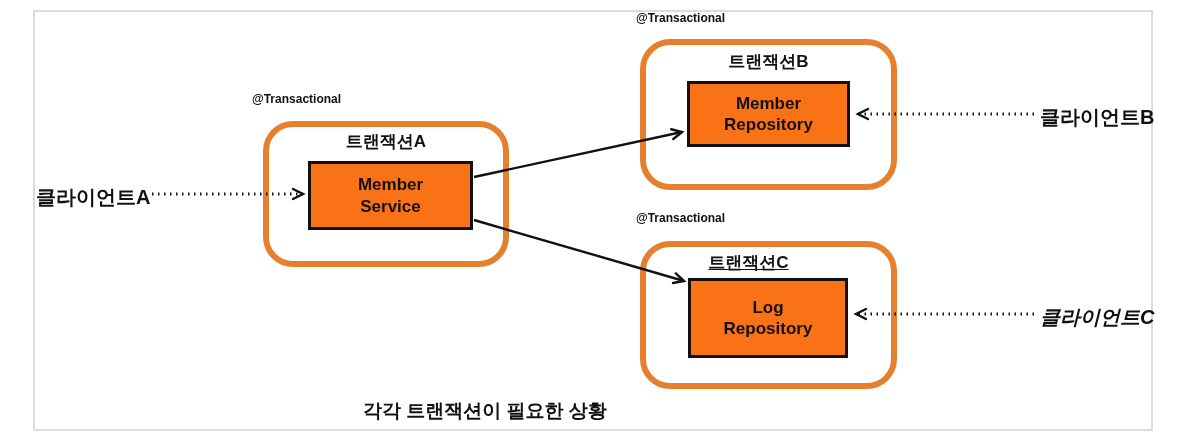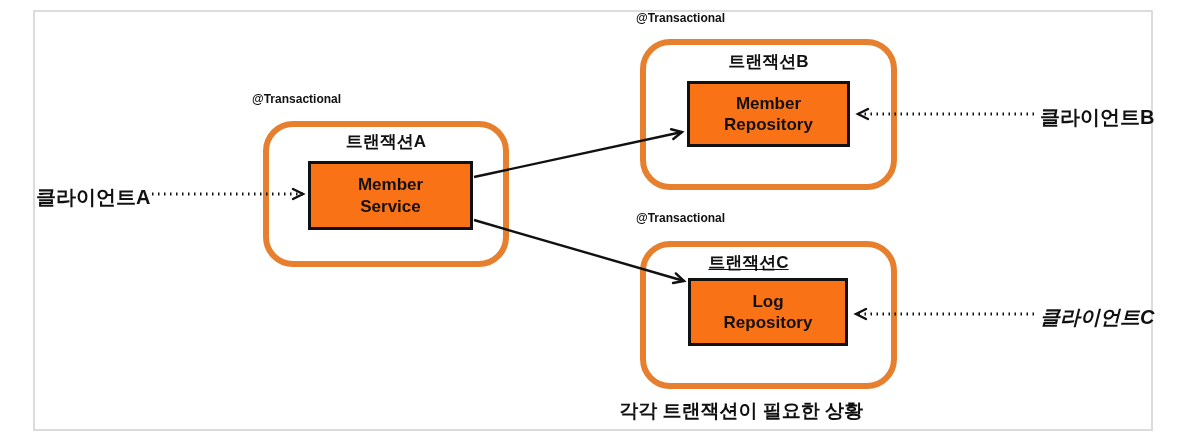--- a/index.html
+++ b/index.html
@@ -44,21 +44,21 @@
     text-align: center;
     font-weight: 700; font-size: 17px; line-height: 1.26;
     white-space: pre-line;
     z-index: 4;
   }
   .client-label {
     font-weight: 700; font-size: 20px; white-space: nowrap;
     z-index: 3;
   }
   .caption {
-    font-weight: 700; font-size: 19px; text-align: right;
+    font-weight: 700; font-size: 19px; text-align: left;
     z-index: 3;
   }
   .arrow-layer {
     left: 0; top: 0; width: 1204px; height: 448px;
     z-index: 5;
     pointer-events: none;
   }
   .line-solid {
     stroke: var(--ink); stroke-width: 2.4; fill: none;
   }
@@ -84,21 +84,21 @@
 
 <div class="abs annotation" style="left:636px; top:11px;">@Transactional</div>
 <div class="abs tx-rect" style="left:640px; top:39px; width:257px; height:151px;"></div>
 <div class="abs tx-title" style="left:640px; top:50px; width:257px;">트랜잭션B</div>
 <div class="abs node-box" style="left:687px; top:81px; width:163px; height:66px;">Member
 Repository</div>
 
 <div class="abs annotation" style="left:636px; top:211px;">@Transactional</div>
 <div class="abs tx-rect" style="left:640px; top:241px; width:257px; height:148px;"></div>
 <div class="abs tx-title" style="left:620px; top:251px; width:257px;text-decoration:underline;">트랜잭션C</div>
-<div class="abs node-box" style="left:688px; top:278px; width:160px; height:68px;">Log
+<div class="abs node-box" style="left:688px; top:278px; width:160px; height:80px;">Log
 Repository</div>
 
 <div class="abs client-label" style="left:36px; top:184px;">클라이언트A</div>
 <div class="abs client-label" style="left:1040px; top:104px;">클라이언트B</div>
 <div class="abs client-label" style="left:1040px; top:304px;font-style:italic;">클라이언트C</div>
 
 <div class="abs caption" style="left:363px; top:398px; width:500px;">각각 트랜잭션이 필요한 상황</div>
 
 <svg class="abs arrow-layer" viewBox="0 0 1204 448">
   <defs>

